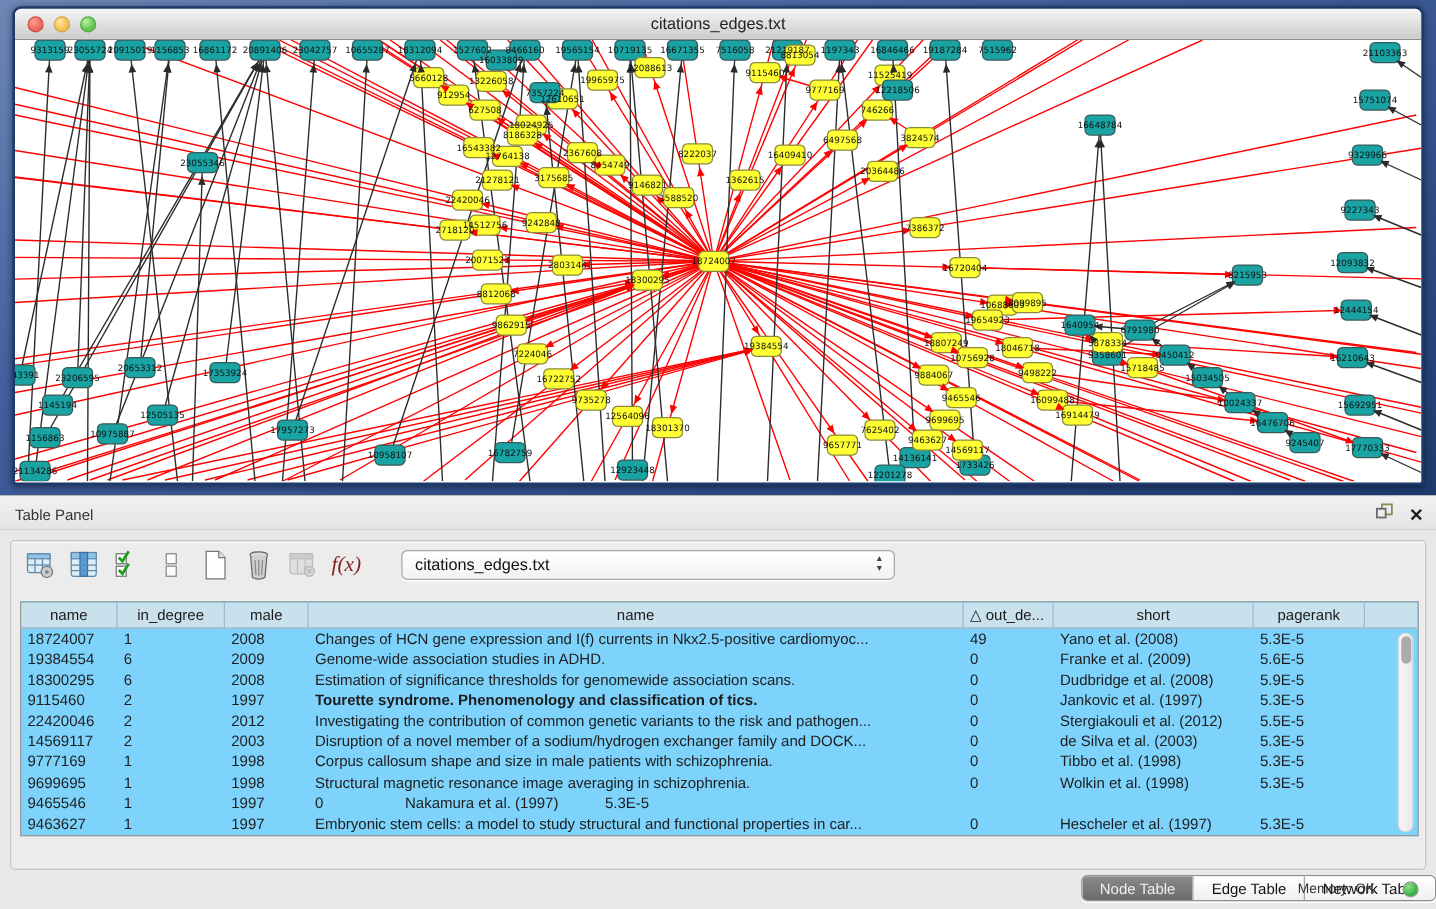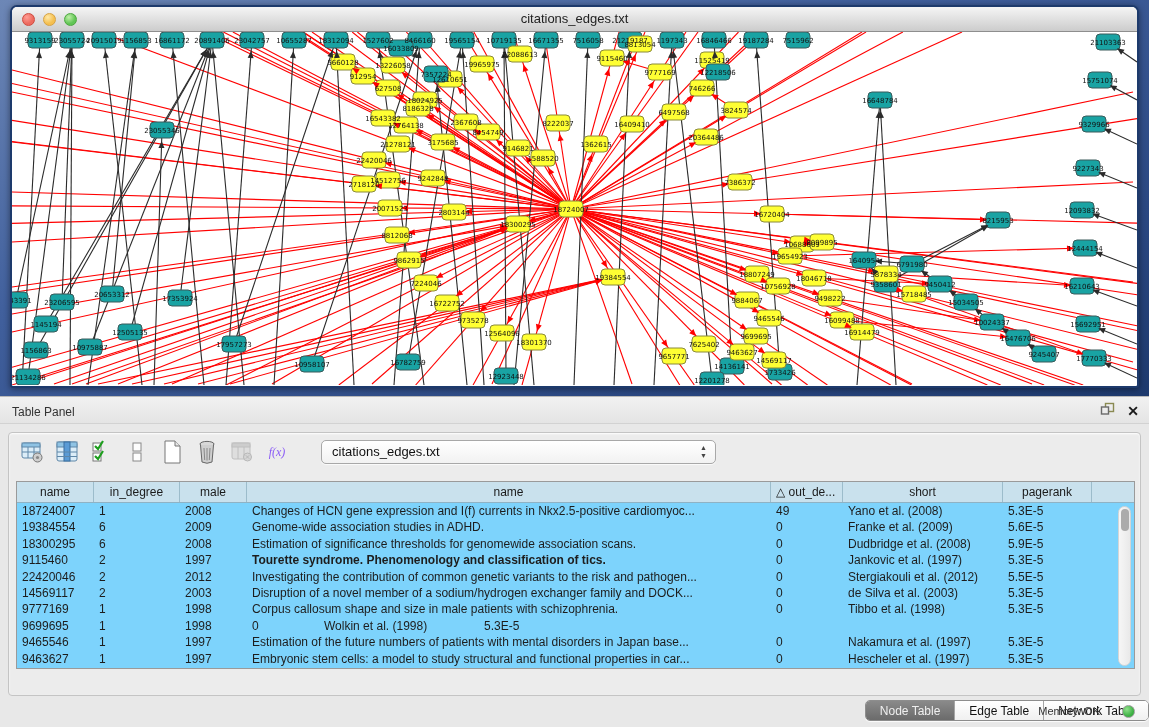--- a/index.html
+++ b/index.html
@@ -32,21 +32,21 @@
                  background:#e8e8e8; border-top:1px solid #b9b9b9; }
   .panel-head { height:27px; position:relative; border-bottom:1px solid #d2d2d2;
                 background:linear-gradient(#f1f1f1,#e4e4e4); }
   .panel-head .ptitle { position:absolute; left:12px; top:8px; font-size:12px; color:#333; }
   .panel-head .picons { position:absolute; right:10px; top:5px; display:flex; gap:12px; align-items:center; }
   .inset { position:absolute; left:8px; top:35px; width:1133px; height:264px;
            background:#ececec; border:1px solid #c4c4c4; border-radius:4px; box-shadow:inset 0 1px 2px #fff; }
   .toolbar { height:38px; display:flex; align-items:center; padding-left:10px; gap:9px; }
   .tbtn { width:26px; height:26px; display:flex; align-items:center; justify-content:center; border-radius:3px; }
   .tbtn svg { display:block; }
-  .fx { font-family:"Liberation Serif", serif; font-style:italic; font-size:12px; color:#8b5cf6; }
+  .fx { font-family:"Liberation Serif", serif; font-style:italic; font-size:17px; color:#7f1d1d; }
   .combo { margin-left:22px; width:395px; height:24px; background:linear-gradient(#ffffff,#f2f2f2);
            border:1px solid #a8a8a8; border-radius:5px; position:relative;
            font-size:13px; color:#111; line-height:22px; padding-left:10px;
            box-shadow:0 1px 1px rgba(255,255,255,.8); }
   .combo .steppers { position:absolute; right:8px; top:3px; font-size:7px; color:#444; line-height:8px; text-align:center; }
 
   .tablewrap { position:absolute; left:7px; top:48px; width:1119px; height:188px;
                background:#7dd3fc; border:1px solid #9a9a9a; overflow:hidden; }
   .thead { display:flex; height:21px; background:#c9e1ed; border-bottom:1px solid #8fb2c4; }
   .th { border-right:1px solid #9cbccb; font-size:12px; color:#1a1a1a; text-align:center;
@@ -796,29 +796,29 @@
             <div class="td" style="width: 67px;">1998</div>
             <div class="td" style="width: 524px;">Corpus callosum shape and size in male patients with schizophrenia.</div>
             <div class="td" style="width: 72px;">0</div>
             <div class="td" style="width: 160px;">Tibbo et al. (1998)</div>
             <div class="td" style="width: 89px;">5.3E-5</div>
           </div>
           <div class="tr">
             <div class="td" style="width: 77px;">9699695</div>
             <div class="td" style="width: 86px;">1</div>
             <div class="td" style="width: 67px;">1998</div>
+            <div class="td" style="width: 524px;">Structural magnetic resonance image averaging in schizophrenia.</div>
             <div class="td" style="width: 72px;">0</div>
             <div class="td" style="width: 160px;">Wolkin et al. (1998)</div>
             <div class="td" style="width: 89px;">5.3E-5</div>
           </div>
           <div class="tr">
             <div class="td" style="width: 77px;">9465546</div>
             <div class="td" style="width: 86px;">1</div>
             <div class="td" style="width: 67px;">1997</div>
-            <div class="td" style="width: 524px;">Estimation of the future numbers of patients with mental disorders in Japan base...</div>
             <div class="td" style="width: 72px;">0</div>
             <div class="td" style="width: 160px;">Nakamura et al. (1997)</div>
             <div class="td" style="width: 89px;">5.3E-5</div>
           </div>
           <div class="tr">
             <div class="td" style="width: 77px;">9463627</div>
             <div class="td" style="width: 86px;">1</div>
             <div class="td" style="width: 67px;">1997</div>
             <div class="td" style="width: 524px;">Embryonic stem cells: a model to study structural and functional properties in car...</div>
             <div class="td" style="width: 72px;">0</div>

